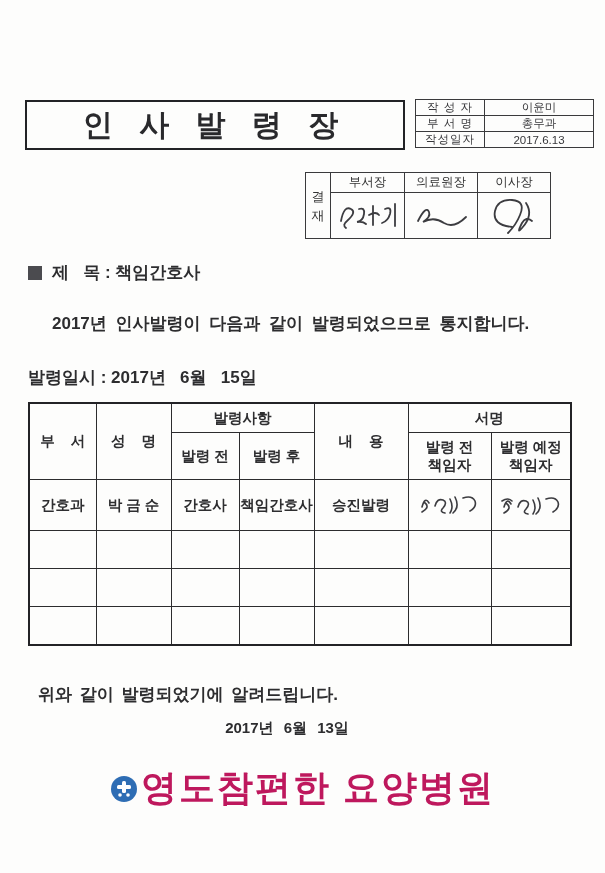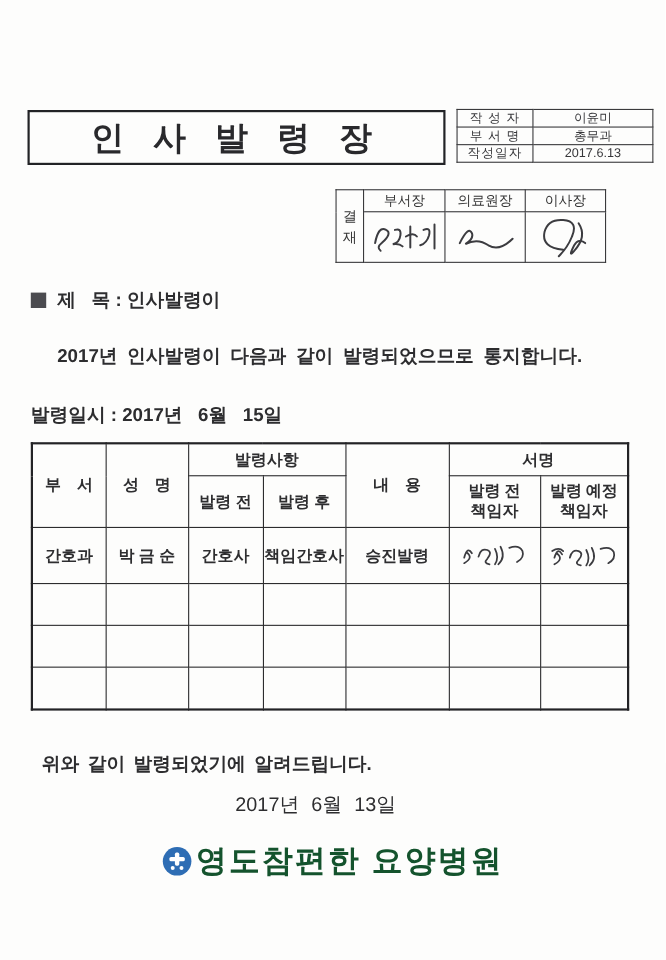--- a/index.html
+++ b/index.html
@@ -34,40 +34,40 @@
   .approval-table .c1{width:71px;} .approval-table .c2{width:70px;} .approval-table .c3{width:70px;}
   .approval-table .sig{height:45px;padding:0;}
   
   .line{position:absolute;left:28px;font-size:17px;font-weight:700;color:#2d2d2f;white-space:pre;}
   .subject{top:261px;display:flex;align-items:center;}
   .subject .sq{width:14px;height:14px;background:#4b4b4f;display:inline-block;margin-right:10px;}
   .notice{top:312px;word-spacing:4px;margin-left:24px;}
   .orderdate{top:366px;}
   .closing{top:683px;left:38px;word-spacing:3px;}
   .issuedate{position:absolute;top:719px;left:0;width:574px;text-align:center;
-             font-size:18px;font-weight:400;color:#2d2d2f;word-spacing:6px;}
+             font-size:15px;font-weight:700;color:#2d2d2f;word-spacing:6px;}
   
   .main-table{position:absolute;left:28px;top:402px;border-collapse:collapse;table-layout:fixed;}
   .main-table td{
     border:1px solid #2c2c2e;text-align:center;vertical-align:middle;
     font-size:14.5px;font-weight:700;color:#2e2e30;padding:0;overflow:hidden;
   }
   .main-table{border:2px solid #232326;}
   .main-table .h1 td{height:28px;}
   .main-table .h2 td{height:46px;}
   .main-table .data td{height:50px;}
   .main-table .empty td{height:37px;}
-  .pre{white-space:pre-wrap;line-height:1.25;font-family:Liberation Serif, serif;}
+  .pre{white-space:pre-wrap;line-height:1.25;}
   .sigcell svg,.sig svg{display:block;margin:0 auto;}
   
   .footer{
     position:absolute;top:764px;left:0;width:100%;
     display:flex;align-items:center;justify-content:center;gap:3px;
   }
-  .footer .hname{font-size:28px;font-weight:700;letter-spacing:2px;color:#14532d;}
+  .footer .hname{font-size:36px;font-weight:700;letter-spacing:2px;color:#be185d;}
   .logo{width:28px;height:28px;flex:0 0 auto;}
 </style>
 </head>
 <body>
 
 <div class="page">
 
   <div class="title-box">
     <span>인 사 발 령 장</span>
   </div>
@@ -125,21 +125,21 @@
             <path d="M40 8 Q48 20 36 33 Q30 40 36 28 Q40 21 46 26"></path>
           </svg>
         </span>
       </td>
     </tr>
   </tbody>
     </table>
 
   <div class="line subject">
     <span class="sq"></span>
-    <span>제   목 : 인사발령이</span>
+    <span>제   목 : 책임간호사</span>
   </div>
 
   <div class="line notice">2017년 인사발령이 다음과 같이 발령되었으므로 통지합니다.</div>
 
   <div class="line orderdate">발령일시 : 2017년   6월   15일</div>
 
   <table class="main-table">
     <colgroup>
       <col style="width:67px">
         <col style="width:75px">

